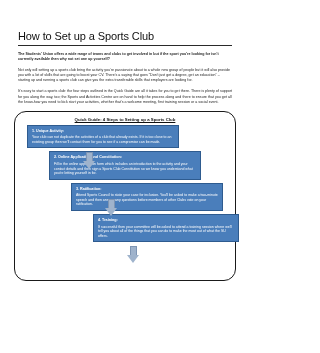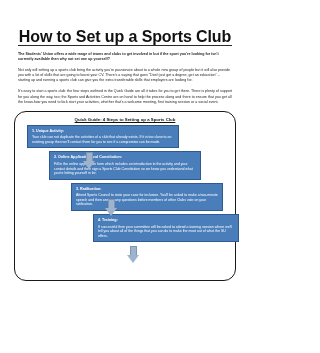--- a/index.html
+++ b/index.html
@@ -18,23 +18,22 @@
     box-sizing:border-box;
   }
 
   
   .title-wrap{
     margin:30px 18px 0 18px;
     border-bottom:1px solid #2a2a2a;
     padding-bottom:2px;
   }
   .title{
-    font-size:16px;
-    font-weight:bold;
-    text-align:center;
+    font-size:11px;
+    font-weight:normal;
     letter-spacing:-0.1px;
     line-height:13px;
     color:#111;
   }
 
   
   .body{
     margin:6px 18px 0 18px;
   }
   p.para{

